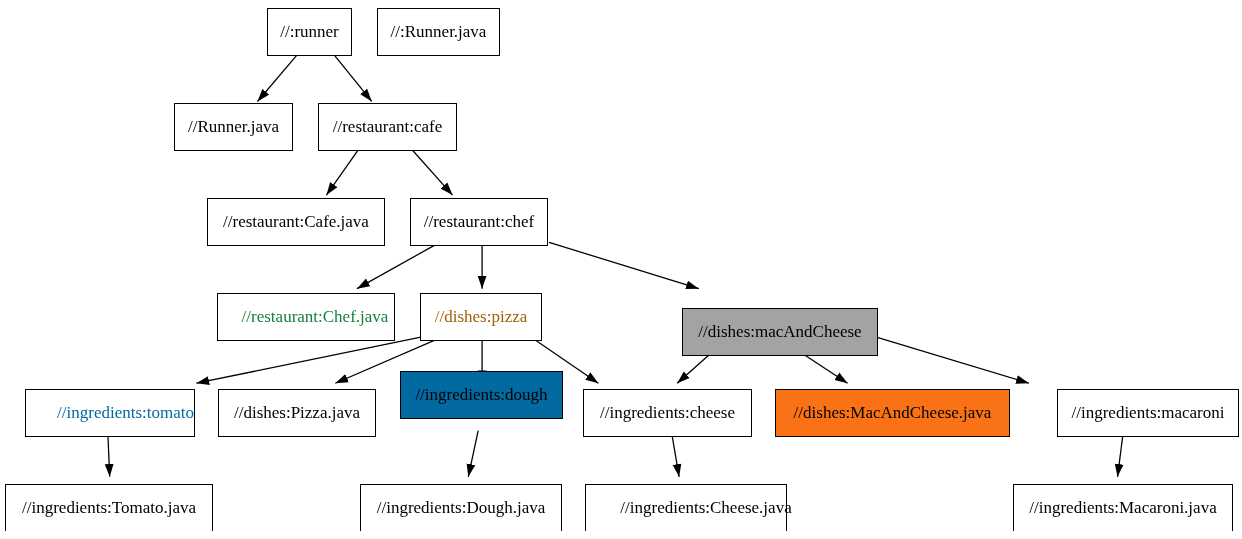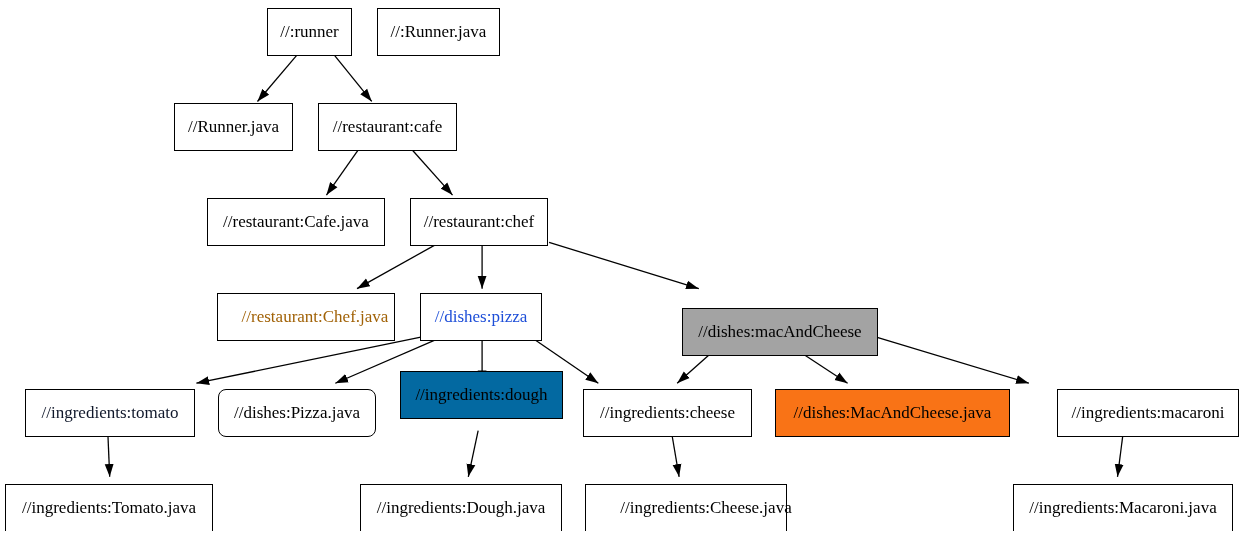--- a/index.html
+++ b/index.html
@@ -78,33 +78,33 @@
       </div>
       <div class="node" style="left: 318px; top: 103px; width: 139px; height: 48px; border-color: rgb(0, 0, 0); background: rgb(255, 255, 255); color: rgb(0, 0, 0);">
         <span>//restaurant:cafe</span>
       </div>
       <div class="node" style="left: 207px; top: 198px; width: 178px; height: 48px; border-color: rgb(0, 0, 0); background: rgb(255, 255, 255); color: rgb(0, 0, 0);">
         <span>//restaurant:Cafe.java</span>
       </div>
       <div class="node" style="left: 410px; top: 198px; width: 138px; height: 48px; border-color: rgb(0, 0, 0); background: rgb(255, 255, 255); color: rgb(0, 0, 0);">
         <span>//restaurant:chef</span>
       </div>
-      <div class="node" style="left: 217px; top: 293px; width: 178px; height: 48px; border-color: rgb(0, 0, 0); background: rgb(255, 255, 255); color: #a16207; padding-left: 18px;">
+      <div class="node" style="left: 217px; top: 293px; width: 178px; height: 48px; border-color: rgb(0, 0, 0); background: rgb(255, 255, 255); color: #15803d; padding-left: 18px;">
         <span>//restaurant:Chef.java</span>
       </div>
-      <div class="node" style="left: 420px; top: 293px; width: 122px; height: 48px; border-color: rgb(0, 0, 0); background: rgb(255, 255, 255); color: #1d4ed8;">
+      <div class="node" style="left: 420px; top: 293px; width: 122px; height: 48px; border-color: rgb(0, 0, 0); background: rgb(255, 255, 255); color: #a16207;">
         <span>//dishes:pizza</span>
       </div>
       <div class="node" style="left: 682px; top: 293px; width: 196px; height: 48px; border-color: rgb(0, 0, 0); background: #a3a3a3; color: rgb(0, 0, 0); margin-top: 15px;">
         <span>//dishes:macAndCheese</span>
       </div>
-      <div class="node" style="left: 25px; top: 389px; width: 170px; height: 48px; border-color: rgb(0, 0, 0); background: rgb(255, 255, 255); color: #0f172a;">
+      <div class="node" style="left: 25px; top: 389px; width: 170px; height: 48px; border-color: rgb(0, 0, 0); background: rgb(255, 255, 255); color: #0369a1; justify-content: flex-end;">
         <span>//ingredients:tomato</span>
       </div>
-      <div class="node" style="left: 218px; top: 389px; width: 158px; height: 48px; border-color: rgb(0, 0, 0); background: rgb(255, 255, 255); color: rgb(0, 0, 0); border-radius: 8px;">
+      <div class="node" style="left: 218px; top: 389px; width: 158px; height: 48px; border-color: rgb(0, 0, 0); background: rgb(255, 255, 255); color: rgb(0, 0, 0);">
         <span>//dishes:Pizza.java</span>
       </div>
       <div class="node" style="left: 400px; top: 371px; width: 163px; height: 48px; border-color: rgb(0, 0, 0); background: #0369a1; color: rgb(0, 0, 0);">
         <span>//ingredients:dough</span>
       </div>
       <div class="node" style="left: 583px; top: 389px; width: 169px; height: 48px; border-color: rgb(0, 0, 0); background: rgb(255, 255, 255); color: rgb(0, 0, 0);">
         <span>//ingredients:cheese</span>
       </div>
       <div class="node" style="left: 775px; top: 389px; width: 235px; height: 48px; border-color: rgb(0, 0, 0); background: #f97316; color: rgb(0, 0, 0);">
         <span>//dishes:MacAndCheese.java</span>

